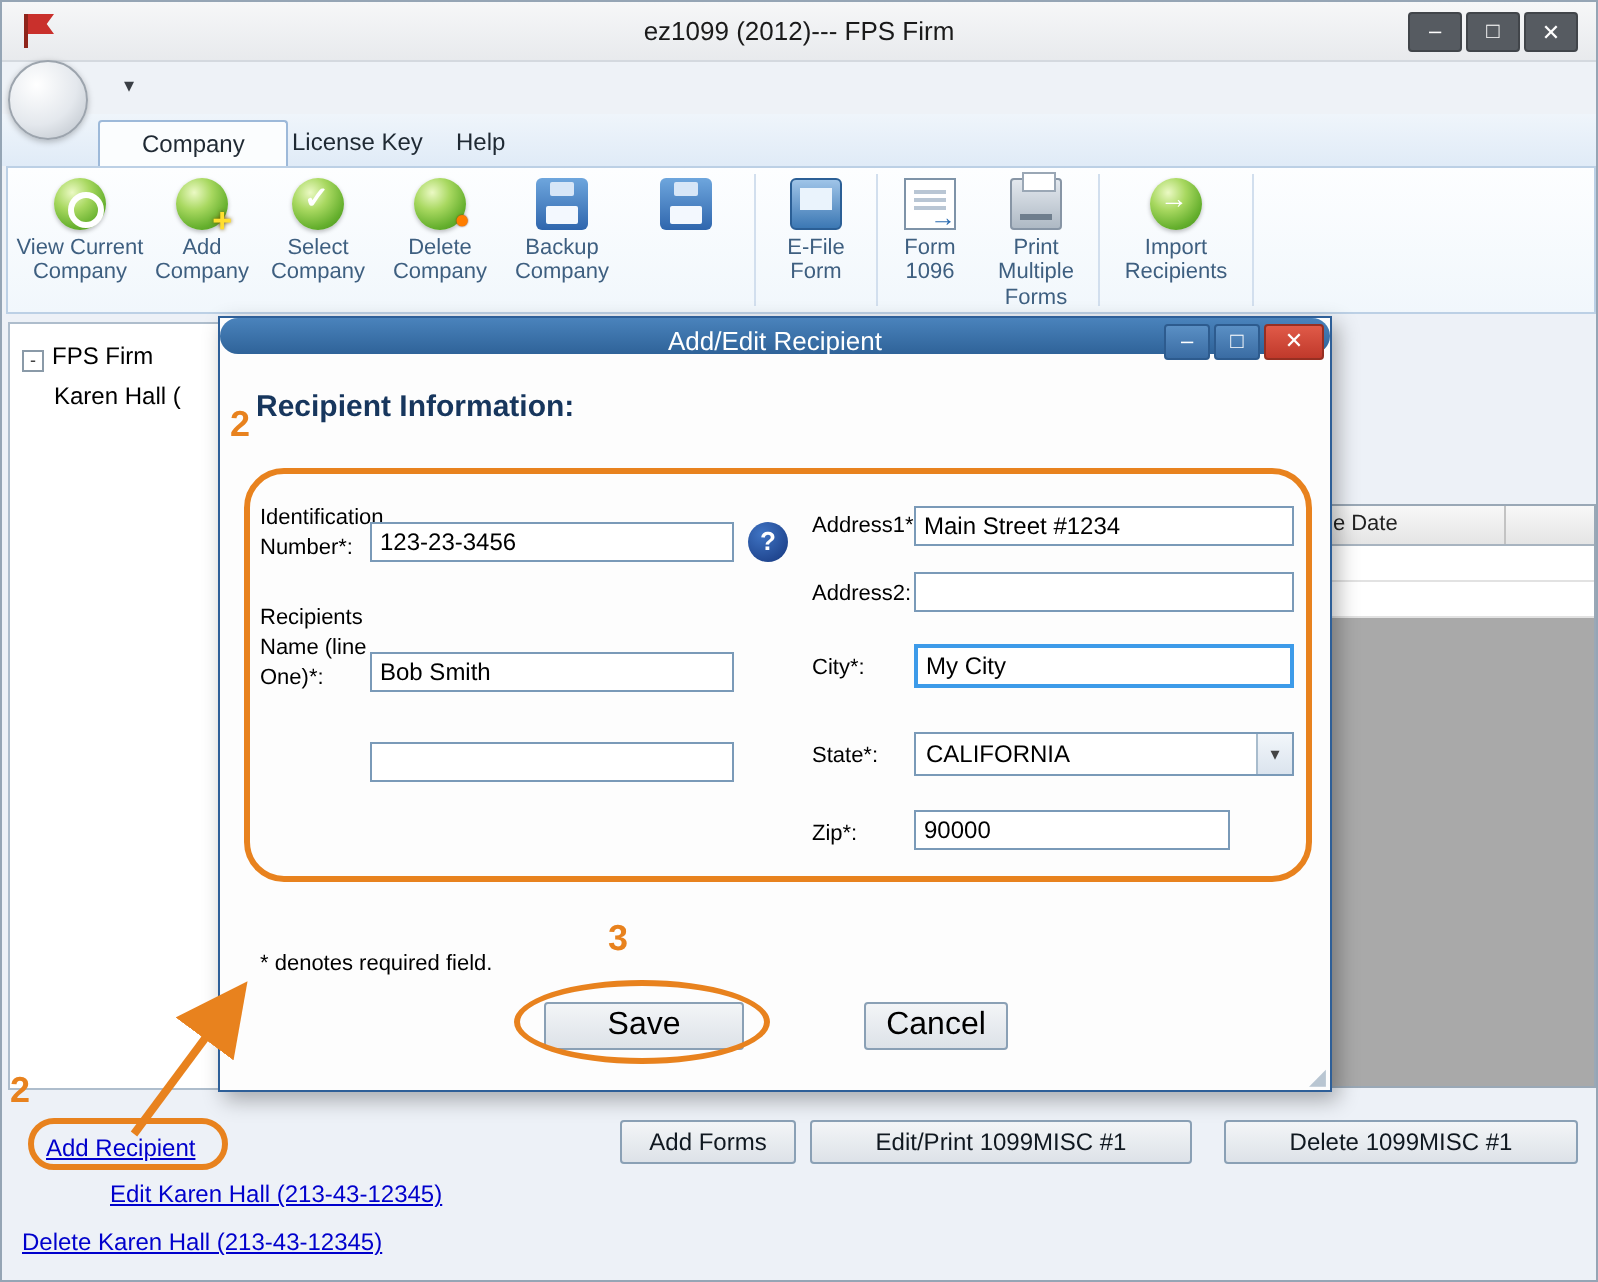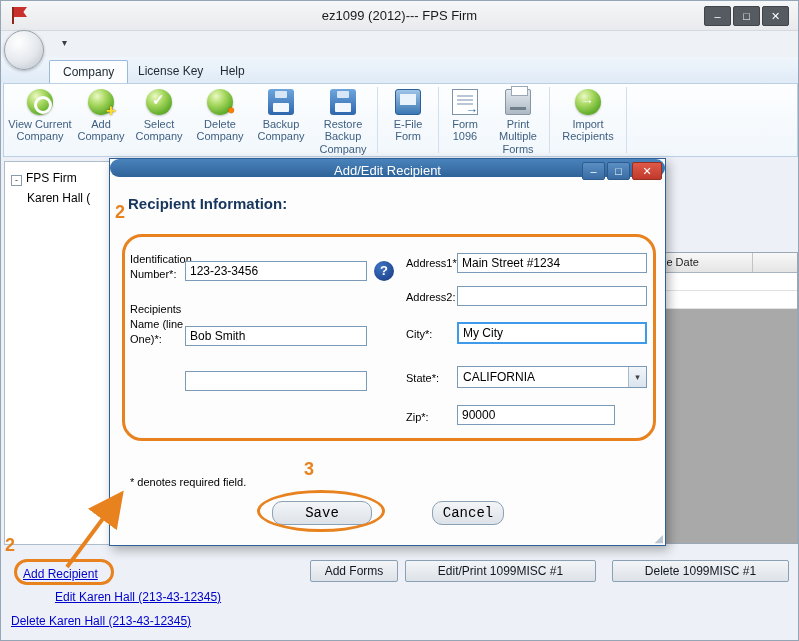--- a/index.html
+++ b/index.html
@@ -20,21 +20,21 @@
 
   
   .orb { position:absolute; left:3px; top:29px; width:40px; height:40px; border-radius:50%;
          background:radial-gradient(circle at 35% 30%, #ffffff, #e4e8ed 55%, #b7bec6);
          border:1px solid #9ca4ad; box-shadow:0 1px 3px rgba(0,0,0,.25); z-index:6; }
   .qat-arrow { position:absolute; left:61px; top:36px; font-size:10px; color:#3a3f45; z-index:6; }
 
   
   .tabbar { position:absolute; left:0; top:56px; width:100%; height:26px;
             background:linear-gradient(#eff5fb,#e0ebf7); }
-  .tab { position:absolute; top:3px; height:23px; line-height:23px; padding:0 13px; font-size:12px; color:#1f2933; }
+  .tab { position:absolute; top:3px; height:23px; line-height:23px; padding:0 21px; font-size:12px; color:#1f2933; }
   #tab-company { left:48px; background:#fbfdfe; border:1px solid #9db9d9; border-bottom:none; border-radius:2px 2px 0 0; }
   #tab-license { left:124px; }
   #tab-help { left:206px; }
 
   
   .ribbon { position:absolute; left:2px; top:82px; width:795px; height:74px;
             background:linear-gradient(#fdfeff,#f1f7fc); border:1px solid #bcd0e5;
             display:flex; align-items:stretch; padding:1px 0 1px 3px; }
   .rb { display:flex; flex-direction:column; align-items:center; font-size:11px; color:#3e5f80;
         text-align:center; line-height:1.12; padding-top:2px; }
@@ -125,21 +125,21 @@
   #f-city { left:347px; top:139px; width:190px; }
   #f-state-label { left:296px; top:188px; }
   .combo { position:absolute; left:347px; top:183px; width:190px; height:22px; border:1px solid #7a9ab8; background:#fff;padding-left:8px; }
   .combo-text { position:absolute; left:5px; top:3px; font-size:12px; }
   .combo-arrow { position:absolute; right:0; top:0; width:18px; height:100%; text-align:center; font-size:9px;
                  line-height:20px; color:#444; background:linear-gradient(#f2f6fa,#dbe4ee); border-left:1px solid #a8bccd; }
   #f-zip-label { left:296px; top:227px; }
   #f-zip { left:347px; top:222px; width:158px; }
   .dlg-note { position:absolute; left:20px; top:293px; font-size:11px; color:#000; }
   .dlg-btn { position:absolute; height:24px; background:linear-gradient(#f3f5f7,#dde2e8); border:1px solid #8aa0b5;
-             font-size:14px; font-family:Liberation Mono, monospace; border-radius:10px; }
+             font-size:16px; font-family:Liberation Sans, sans-serif; border-radius:2px; }
   #btn-save { left:162px; top:318px; width:100px; }
   #btn-cancel { left:322px; top:318px; width:72px; }
   .grip { position:absolute; right:2px; bottom:0; font-size:11px; color:#b9c6d2; }
 
   
   .ann-num { position:absolute; color:#e8821e; font-weight:bold; font-size:18px; z-index:20; }
   #ann2-dialog { left:114px; top:201px; }
   #ann3 { left:303px; top:458px; }
   #ann2-link { left:4px; top:534px; }
   .ann-rect { position:absolute; left:121px; top:233px; width:534px; height:207px; border:3px solid #e8821e;
@@ -190,21 +190,20 @@
     <div class="rb" style="width:62px">
       <span class="ic sph i-delete"></span>
       <span class="rb-label">Delete Company</span>
     </div>
     <div class="rb" style="width:60px">
       <span class="ic i-disk"></span>
       <span class="rb-label">Backup Company</span>
     </div>
     <div class="rb" style="width:64px">
       <span class="ic i-disk"></span>
-      <span class="rb-label">Restore Backup Company</span>
     </div>
     <div class="rsep"></div>
     <div class="rb" style="width:56px">
       <span class="ic i-efile"></span>
       <span class="rb-label">E-File Form</span>
     </div>
     <div class="rsep"></div>
     <div class="rb" style="width:48px">
       <span class="ic i-form"></span>
       <span class="rb-label">Form 1096</span>

